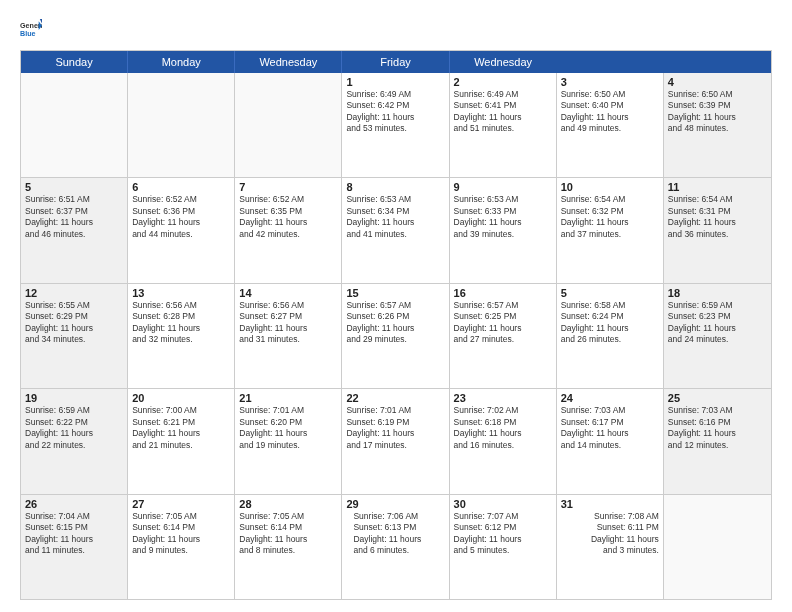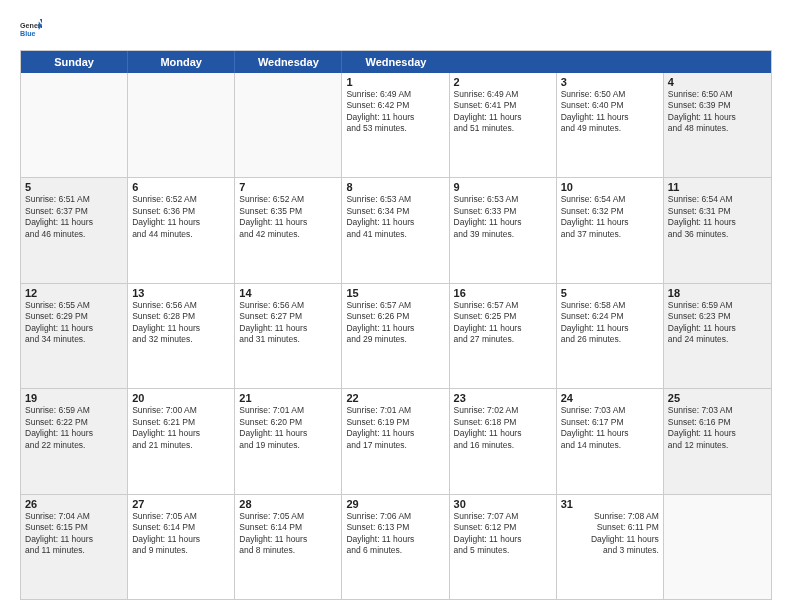--- a/index.html
+++ b/index.html
@@ -51,21 +51,21 @@
       border: 1px solid #ccc;
     }
     .cal-header {
       display: grid;
       grid-template-columns: repeat(7, 1fr);
       background: #2255a4;
     }
     .cal-header-cell {
       color: #fff;
       font-size: 11px;
-      font-weight: bold;
+      font-weight: normal;
       padding: 5px 4px;
       text-align: center;
       border-right: 1px solid #3a6bbf;
     }
     .cal-header-cell:last-child { border-right: none; }
     .cal-body {
       flex: 1;
       display: flex;
       flex-direction: column;
     }
@@ -120,20 +120,21 @@
       <div class="title-month"></div>
       <div class="title-location"></div>
     </div>
   </div>
 
   <div class="calendar">
     <div class="cal-header" id="cal-header">
         <div class="cal-header-cell">Sunday</div>
         <div class="cal-header-cell">Monday</div>
         <div class="cal-header-cell">Wednesday</div>
+        <div class="cal-header-cell">Friday</div>
         <div class="cal-header-cell">Wednesday</div>
       </div>
     <div class="cal-body" id="cal-body">
         <div class="cal-row">
           <div class="cal-cell empty"></div>
           <div class="cal-cell empty"></div>
           <div class="cal-cell empty"></div>
           <div class="cal-cell">
             <div class="day-num">1</div>
             <div class="day-info" style="white-space: pre-line;">Sunrise: 6:49 AM
@@ -333,21 +334,21 @@
           </div>
           <div class="cal-cell">
             <div class="day-num">28</div>
             <div class="day-info" style="white-space: pre-line;">Sunrise: 7:05 AM
 Sunset: 6:14 PM
 Daylight: 11 hours
 and 8 minutes.</div>
           </div>
           <div class="cal-cell">
             <div class="day-num">29</div>
-            <div class="day-info" style="white-space: pre-line;">Sunrise: 7:06 AM
+            <div class="day-info" style="white-space: pre-line; margin-left: 7px;">Sunrise: 7:06 AM
 Sunset: 6:13 PM
 Daylight: 11 hours
 and 6 minutes.</div>
           </div>
           <div class="cal-cell">
             <div class="day-num">30</div>
             <div class="day-info" style="white-space: pre-line;">Sunrise: 7:07 AM
 Sunset: 6:12 PM
 Daylight: 11 hours
 and 5 minutes.</div>

